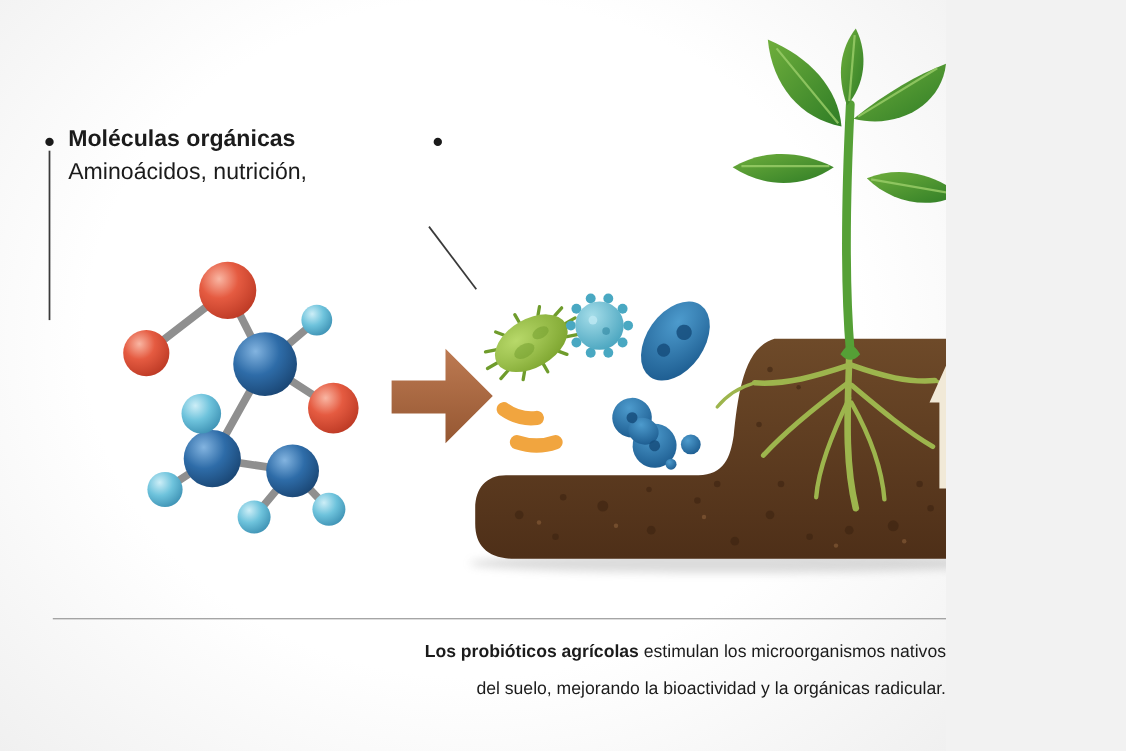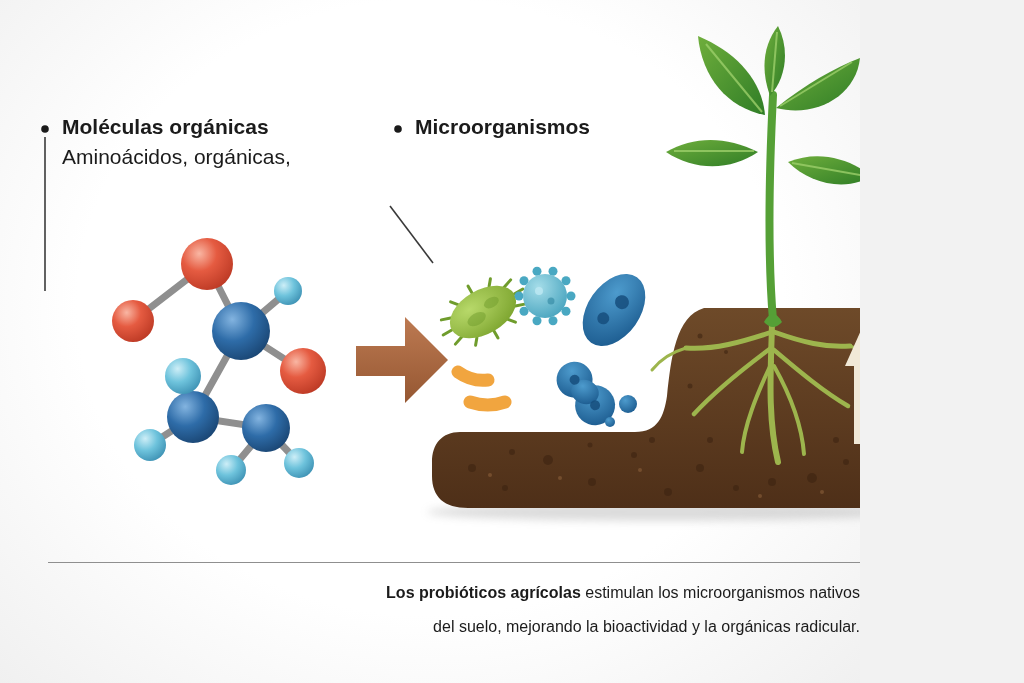--- a/index.html
+++ b/index.html
@@ -240,25 +240,24 @@
       <line x1="45" y1="137" x2="45" y2="291" stroke="#3a3a3a" stroke-width="1.6"></line>
       <circle cx="398" cy="129" r="3.8" fill="#1a1a1a"></circle>
       <line x1="390" y1="206" x2="433" y2="263" stroke="#3a3a3a" stroke-width="1.6"></line>
       <circle cx="963" cy="266" r="3.8" fill="#1a1a1a"></circle>
       <line x1="960" y1="274" x2="913" y2="397" stroke="#3a3a3a" stroke-width="1.6"></line>
     </g>
   </svg>
 
   <div class="label" id="label-molecules">
     <div class="t-bold">Moléculas orgánicas</div>
-    <div>Aminoácidos, orgánicas,</div>
+    <div>Aminoácidos, nutrición,</div>
   </div>
 
   <div class="label" id="label-micro">
-    <div class="t-bold">Microorganismos</div>
   </div>
 
   <div class="label" id="label-absorption">
   </div>
 
   <div id="divider"></div>
   <div id="caption">
     <div><span class="lead">Los probióticos agrícolas</span><span> estimulan los microorganismos nativos</span></div>
     <div>del suelo, mejorando la bioactividad y la orgánicas radicular.</div>
   </div>

